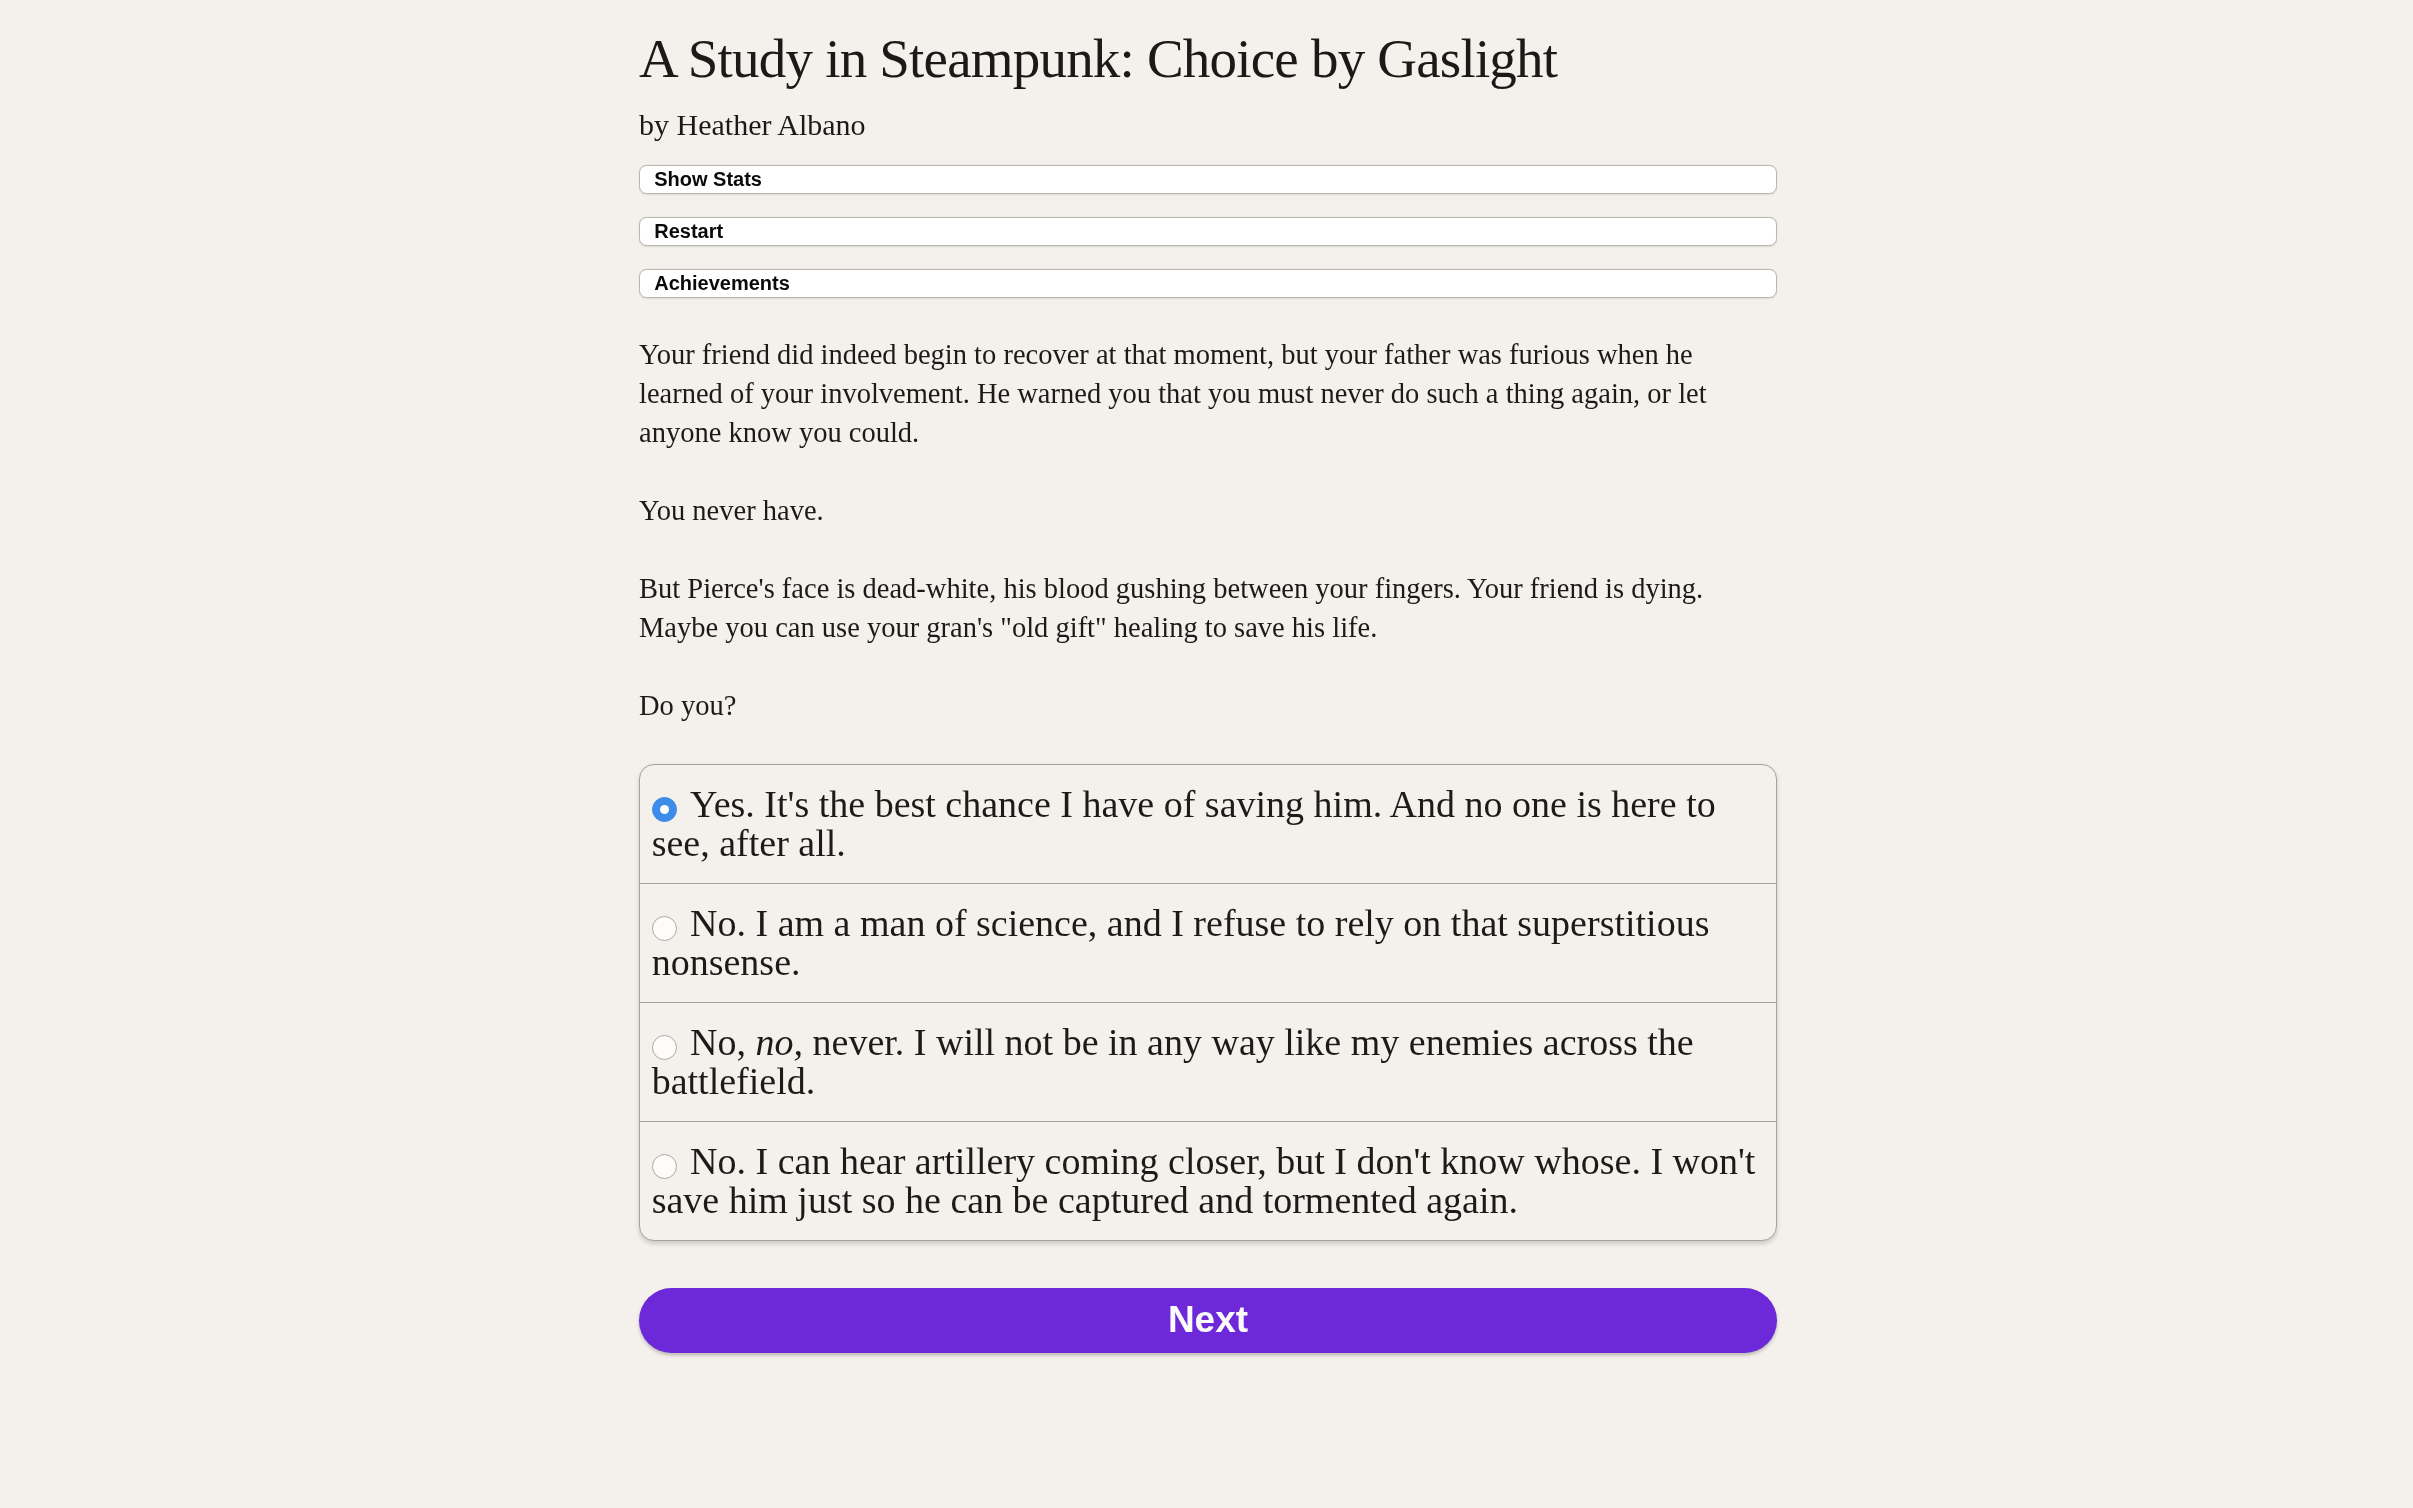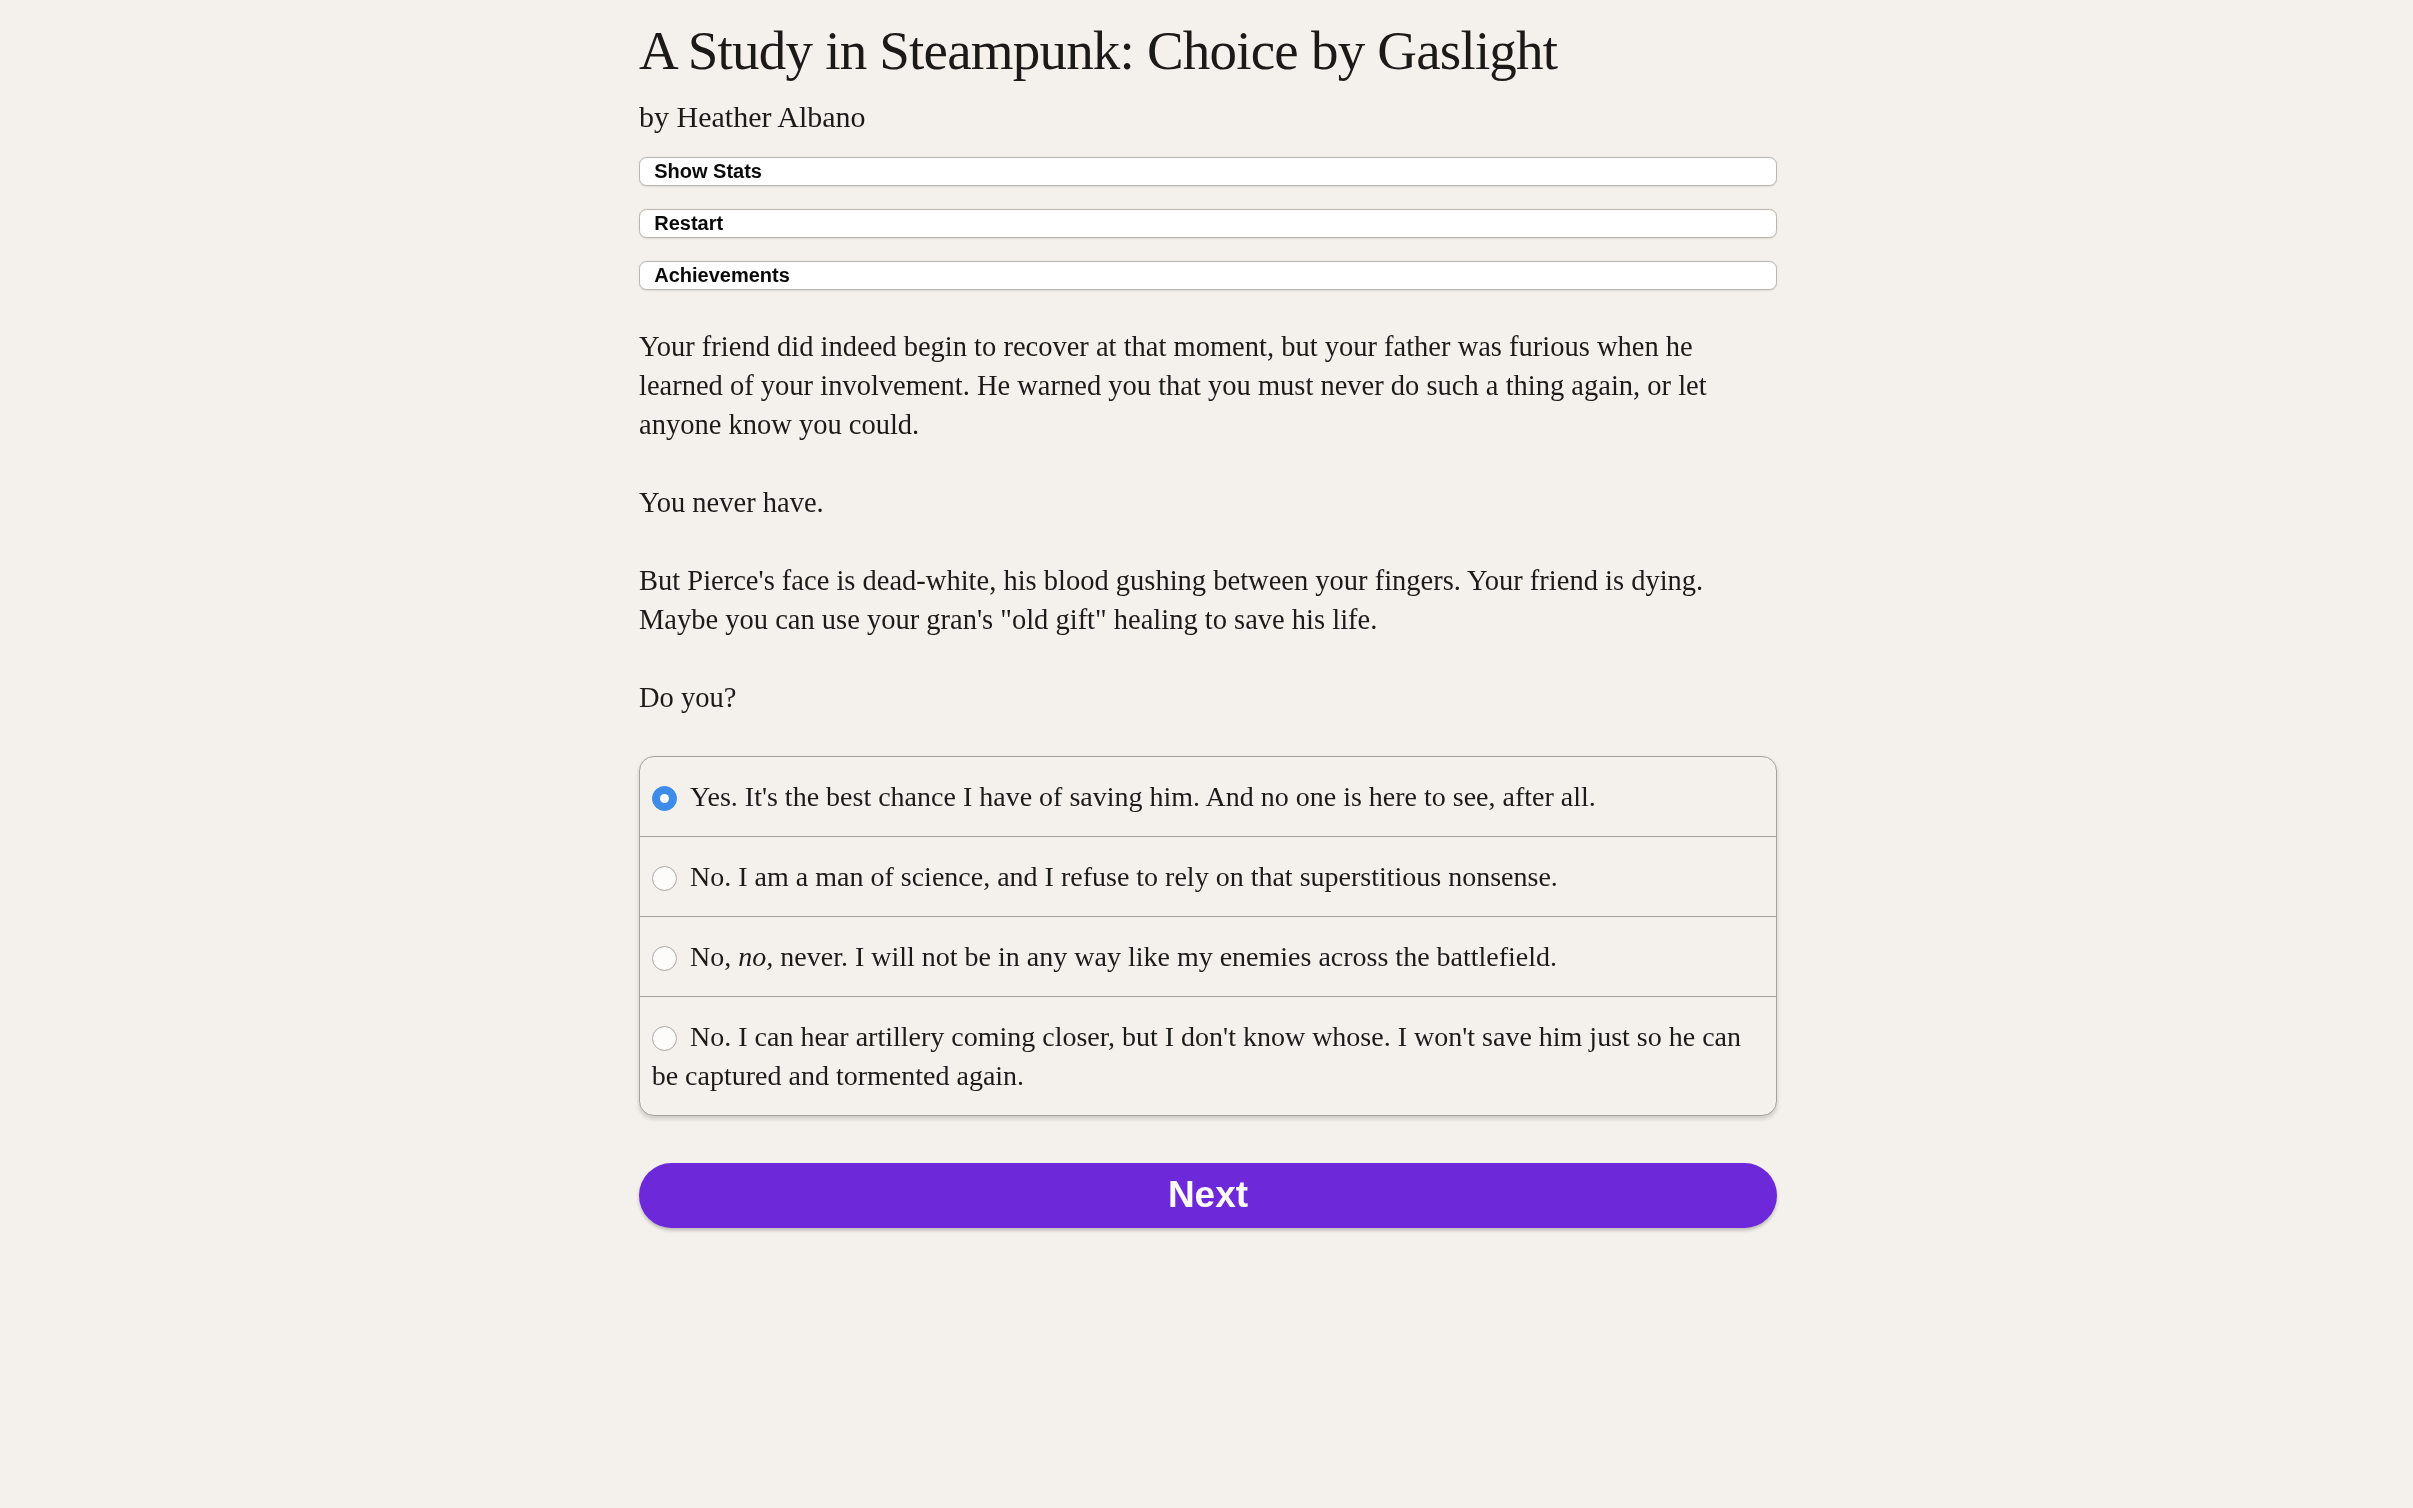--- a/index.html
+++ b/index.html
@@ -9,21 +9,21 @@
     width: 2413px;
     height: 1508px;
     background: #F4F1EC;
     font-family: "Liberation Serif", "DejaVu Serif", serif;
     color: #1D1B19;
     overflow: hidden;
   }
   .content {
     position: absolute;
     left: 639px;
-    top: 0;
+    top: 8px;
     width: 1138px;
   }
   .page-title {
     margin: 18.4px 0 0;
     font-size: 55px;
     font-weight: 400;
     line-height: 65px;
     letter-spacing: -0.8px;
     color: #1C1A18;
   }
@@ -66,21 +66,21 @@
     margin-top: 17px;
     border: 1.7px solid #A5A19B;
     border-radius: 15px;
     box-shadow: 0 2.5px 4.2px rgba(0,0,0,0.16);
     overflow: hidden;
     background: #F4F1EC;
   }
   .option {
     padding: 20px 17px 20px 11.7px;
     border-bottom: 1.7px solid #A5A19B;
-    font-size: 28px;
+    font-size: 38px;
     line-height: 39px;
     cursor: pointer;
   }
   .option:last-child { border-bottom: none; }
   .radio {
     display: inline-block;
     width: 25px;
     height: 25px;
     border-radius: 50%;
     background: #FDFCFA;

